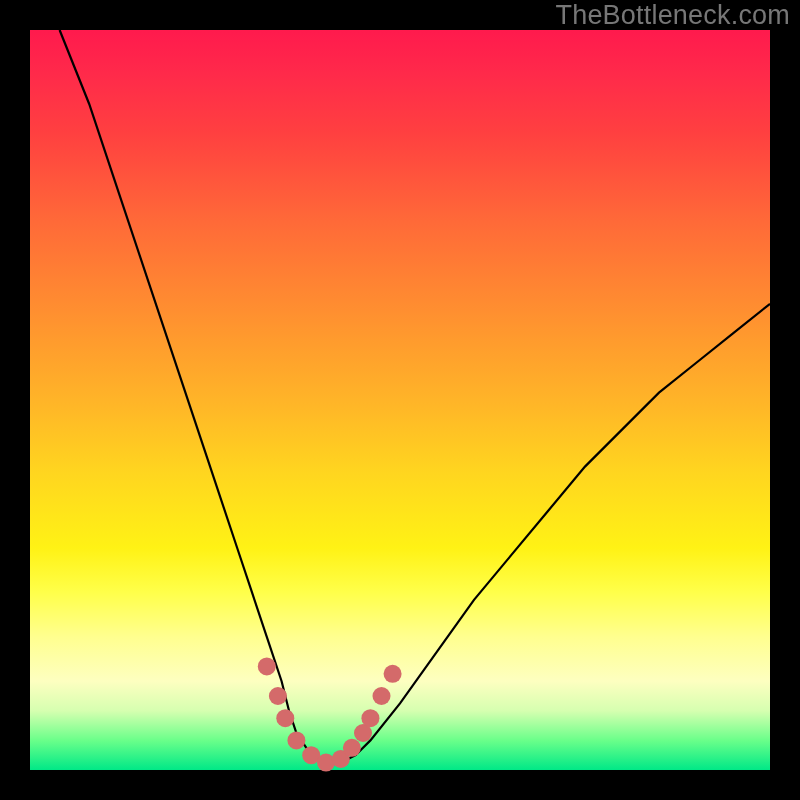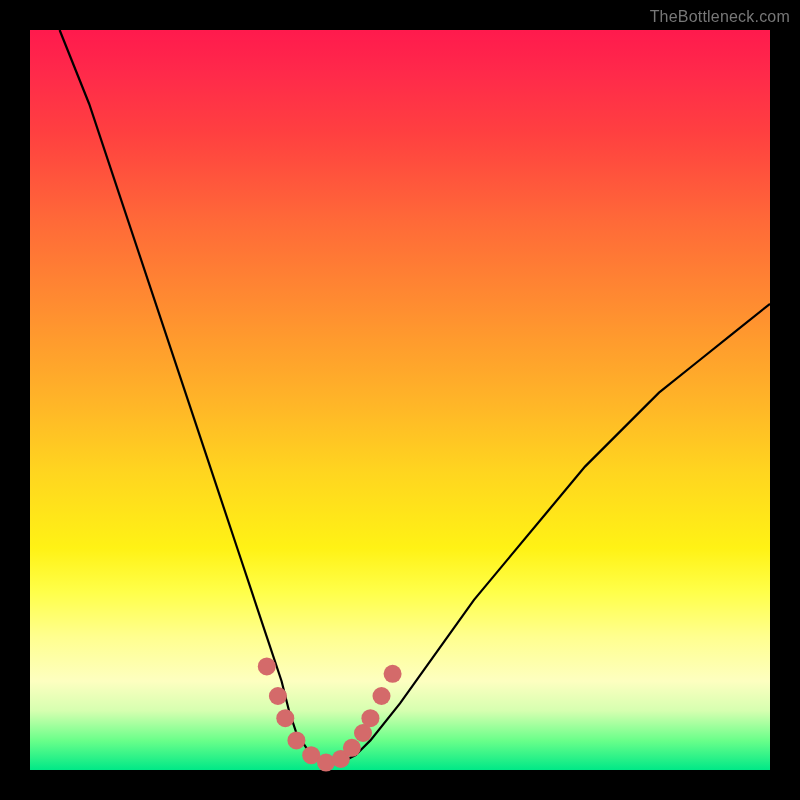--- a/index.html
+++ b/index.html
@@ -36,24 +36,24 @@
       #fff215 70%,
       #ffff4a 76%,
       #ffff8f 82%,
       #fdffc0 88%,
       #d6ffb0 92%,
       #6aff8a 96%,
       #00e887 100%);
   }
   .watermark {
     position: absolute;
-    top: 8px;
+    top: 0;
     right: 10px;
     color: #777;
-    font-size: 16px;
+    font-size: 27px;
     font-weight: 400;
     letter-spacing: 0.2px;
     user-select: none;
   }
   svg.curve {
     position: absolute;
     top: 0;
     left: 0;
     width: 740px;
     height: 740px;

